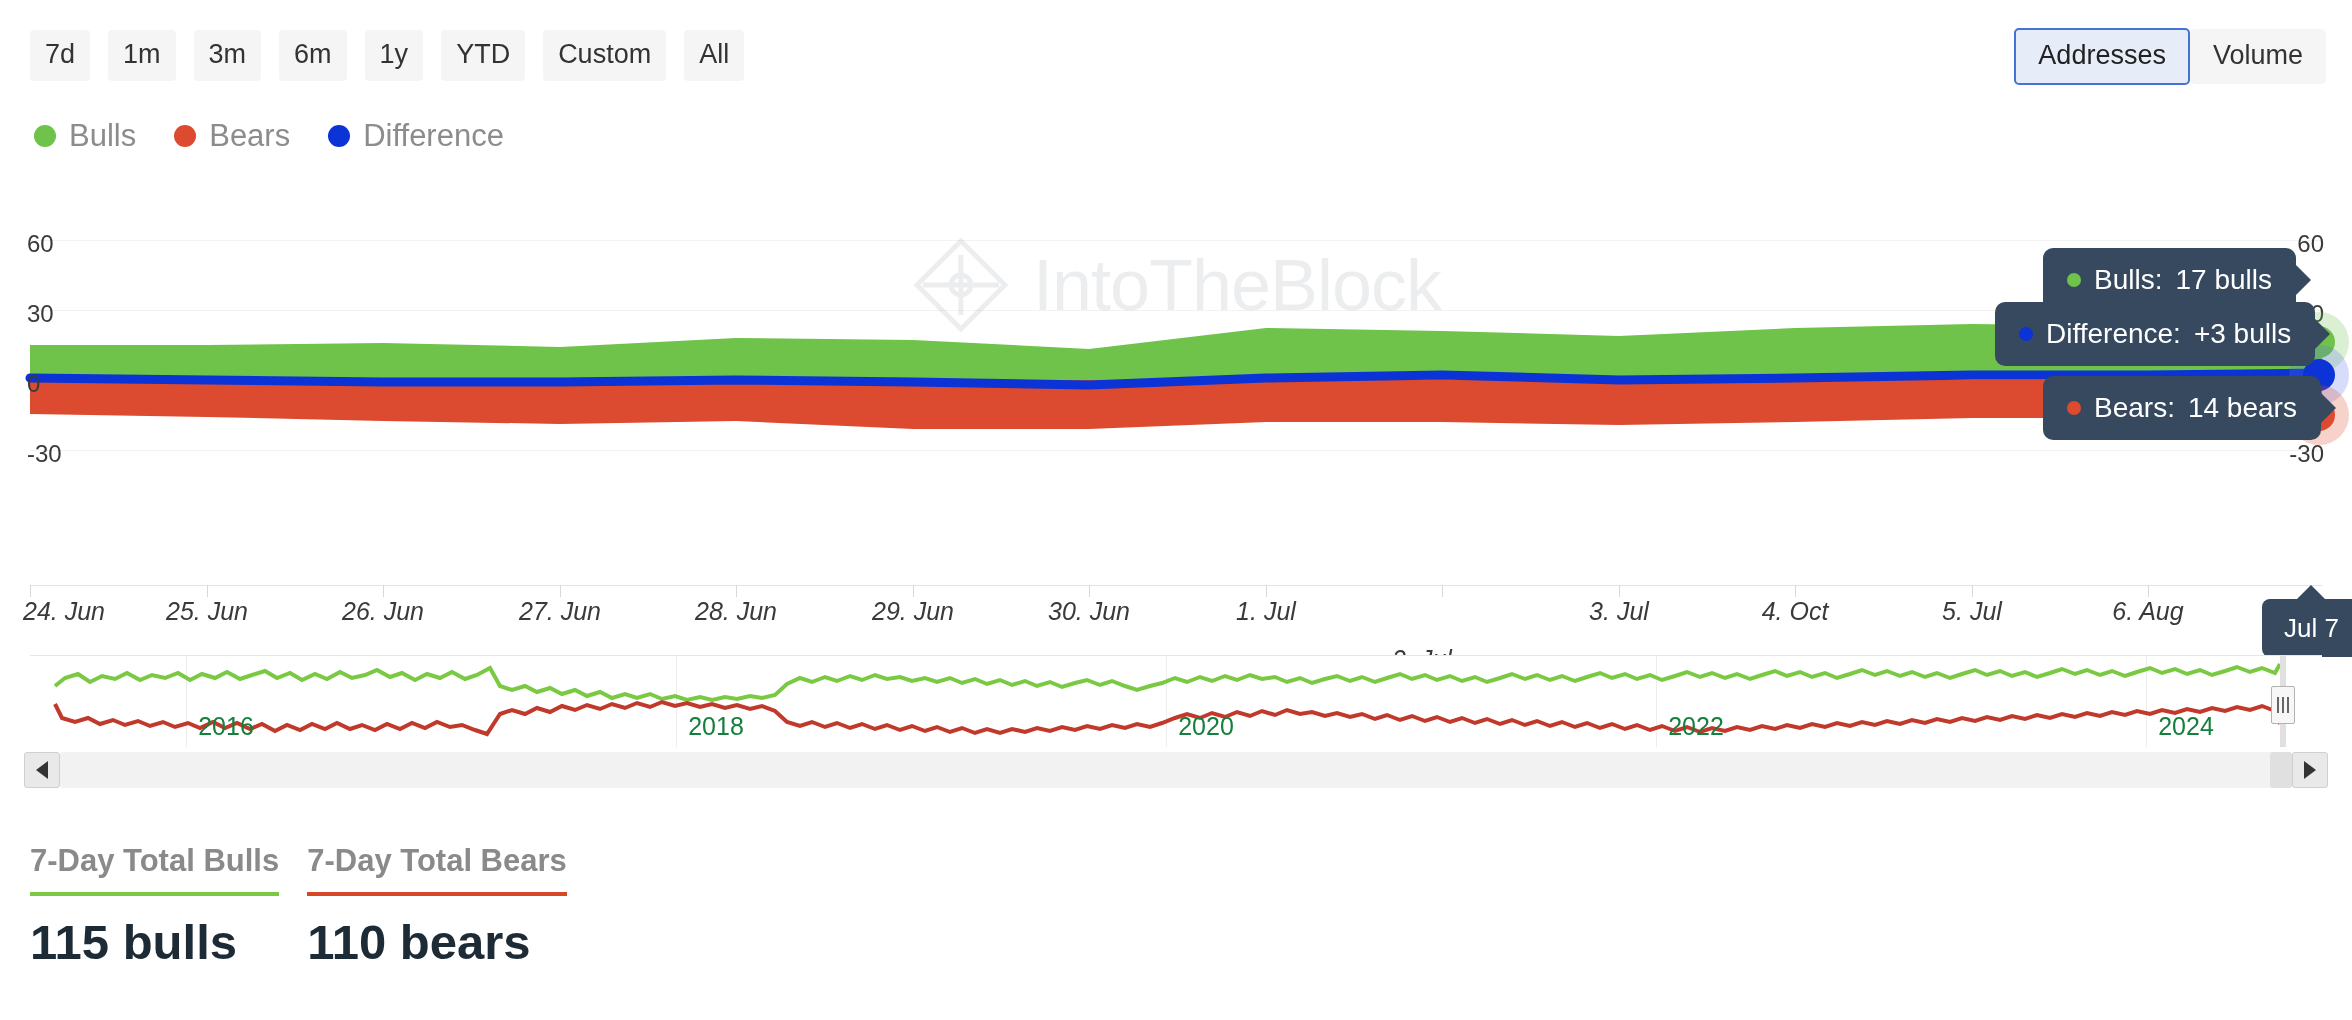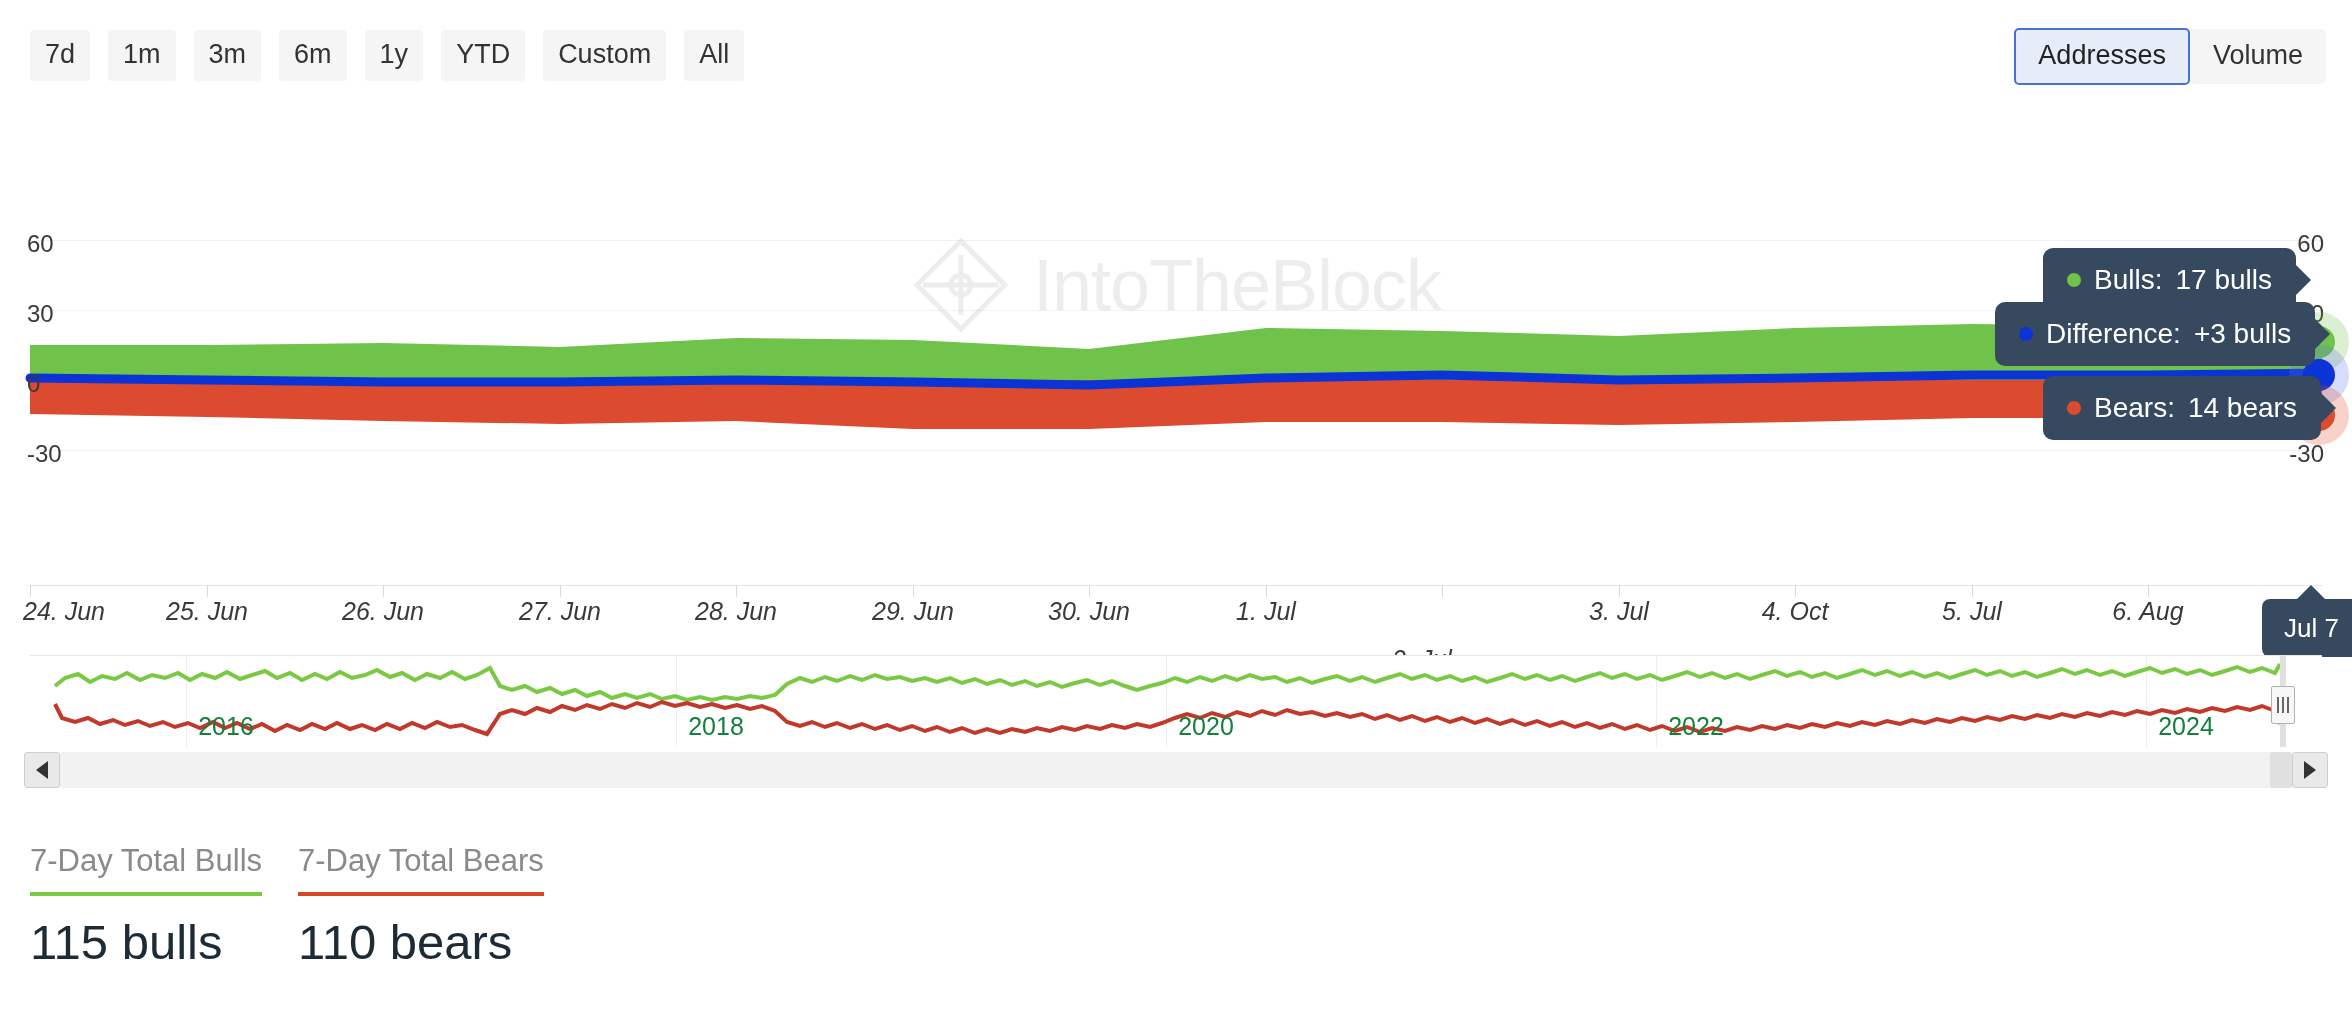--- a/index.html
+++ b/index.html
@@ -180,21 +180,21 @@
     background:#e9e9e9; border:1px solid #cfcfcf; border-radius:3px;
     display:flex; align-items:center; justify-content:center; cursor:pointer;
   }
   .sb-btn.left { left:0; }
   .sb-btn.right { right:0; }
   .sb-arrow { width:0;height:0; }
   .sb-arrow.l { border-top:9px solid transparent; border-bottom:9px solid transparent; border-right:12px solid #333; }
   .sb-arrow.r { border-top:9px solid transparent; border-bottom:9px solid transparent; border-left:12px solid #333; }
 
   
-  .summary { position:absolute; left: 30px; top: 845px; display:flex; gap: 36px; }
+  .summary { position:absolute; left: 30px; top: 845px; display:flex; gap: 28px; font-weight: bold; }
   .sum-card { }
   .sum-title { font-size: 31px; color:#8a8a8a; line-height:1; white-space:nowrap; }
   .sum-rule { height: 4px; margin-top: 16px; }
   .sum-value { margin-top: 22px; font-size: 49px; color:#1d2b36; line-height:1; white-space:nowrap; }
 </style>
 </head>
 <body>
 
 <div id="root">
 
@@ -207,20 +207,34 @@
     <button class="range-btn">YTD</button>
     <button class="range-btn">Custom</button>
     <button class="range-btn">All</button>
   </div>
 
   <div class="metric-toggle">
     <button class="metric-btn selected">Addresses</button>
     <button class="metric-btn">Volume</button>
   </div>
 
+  <div class="legend">
+    <div class="legend-item">
+      <span class="legend-dot" style="background:#6FC24A"></span>
+      <span class="legend-label">Bulls</span>
+    </div>
+    <div class="legend-item">
+      <span class="legend-dot" style="background:#DC4B2F"></span>
+      <span class="legend-label">Bears</span>
+    </div>
+    <div class="legend-item">
+      <span class="legend-dot" style="background:#0B33D6"></span>
+      <span class="legend-label">Difference</span>
+    </div>
+  </div>
 
   <div class="plot-wrap">
 
     <div class="gridline" style="top:0px;"></div>
     <div class="gridline" style="top:70px;"></div>
     <div class="gridline" style="top:140px;"></div>
     <div class="gridline" style="top:210px;"></div>
 
     <div class="axis-label axis-left" style="top:-8px;">60</div>
     <div class="axis-label axis-left" style="top:62px;">30</div>

